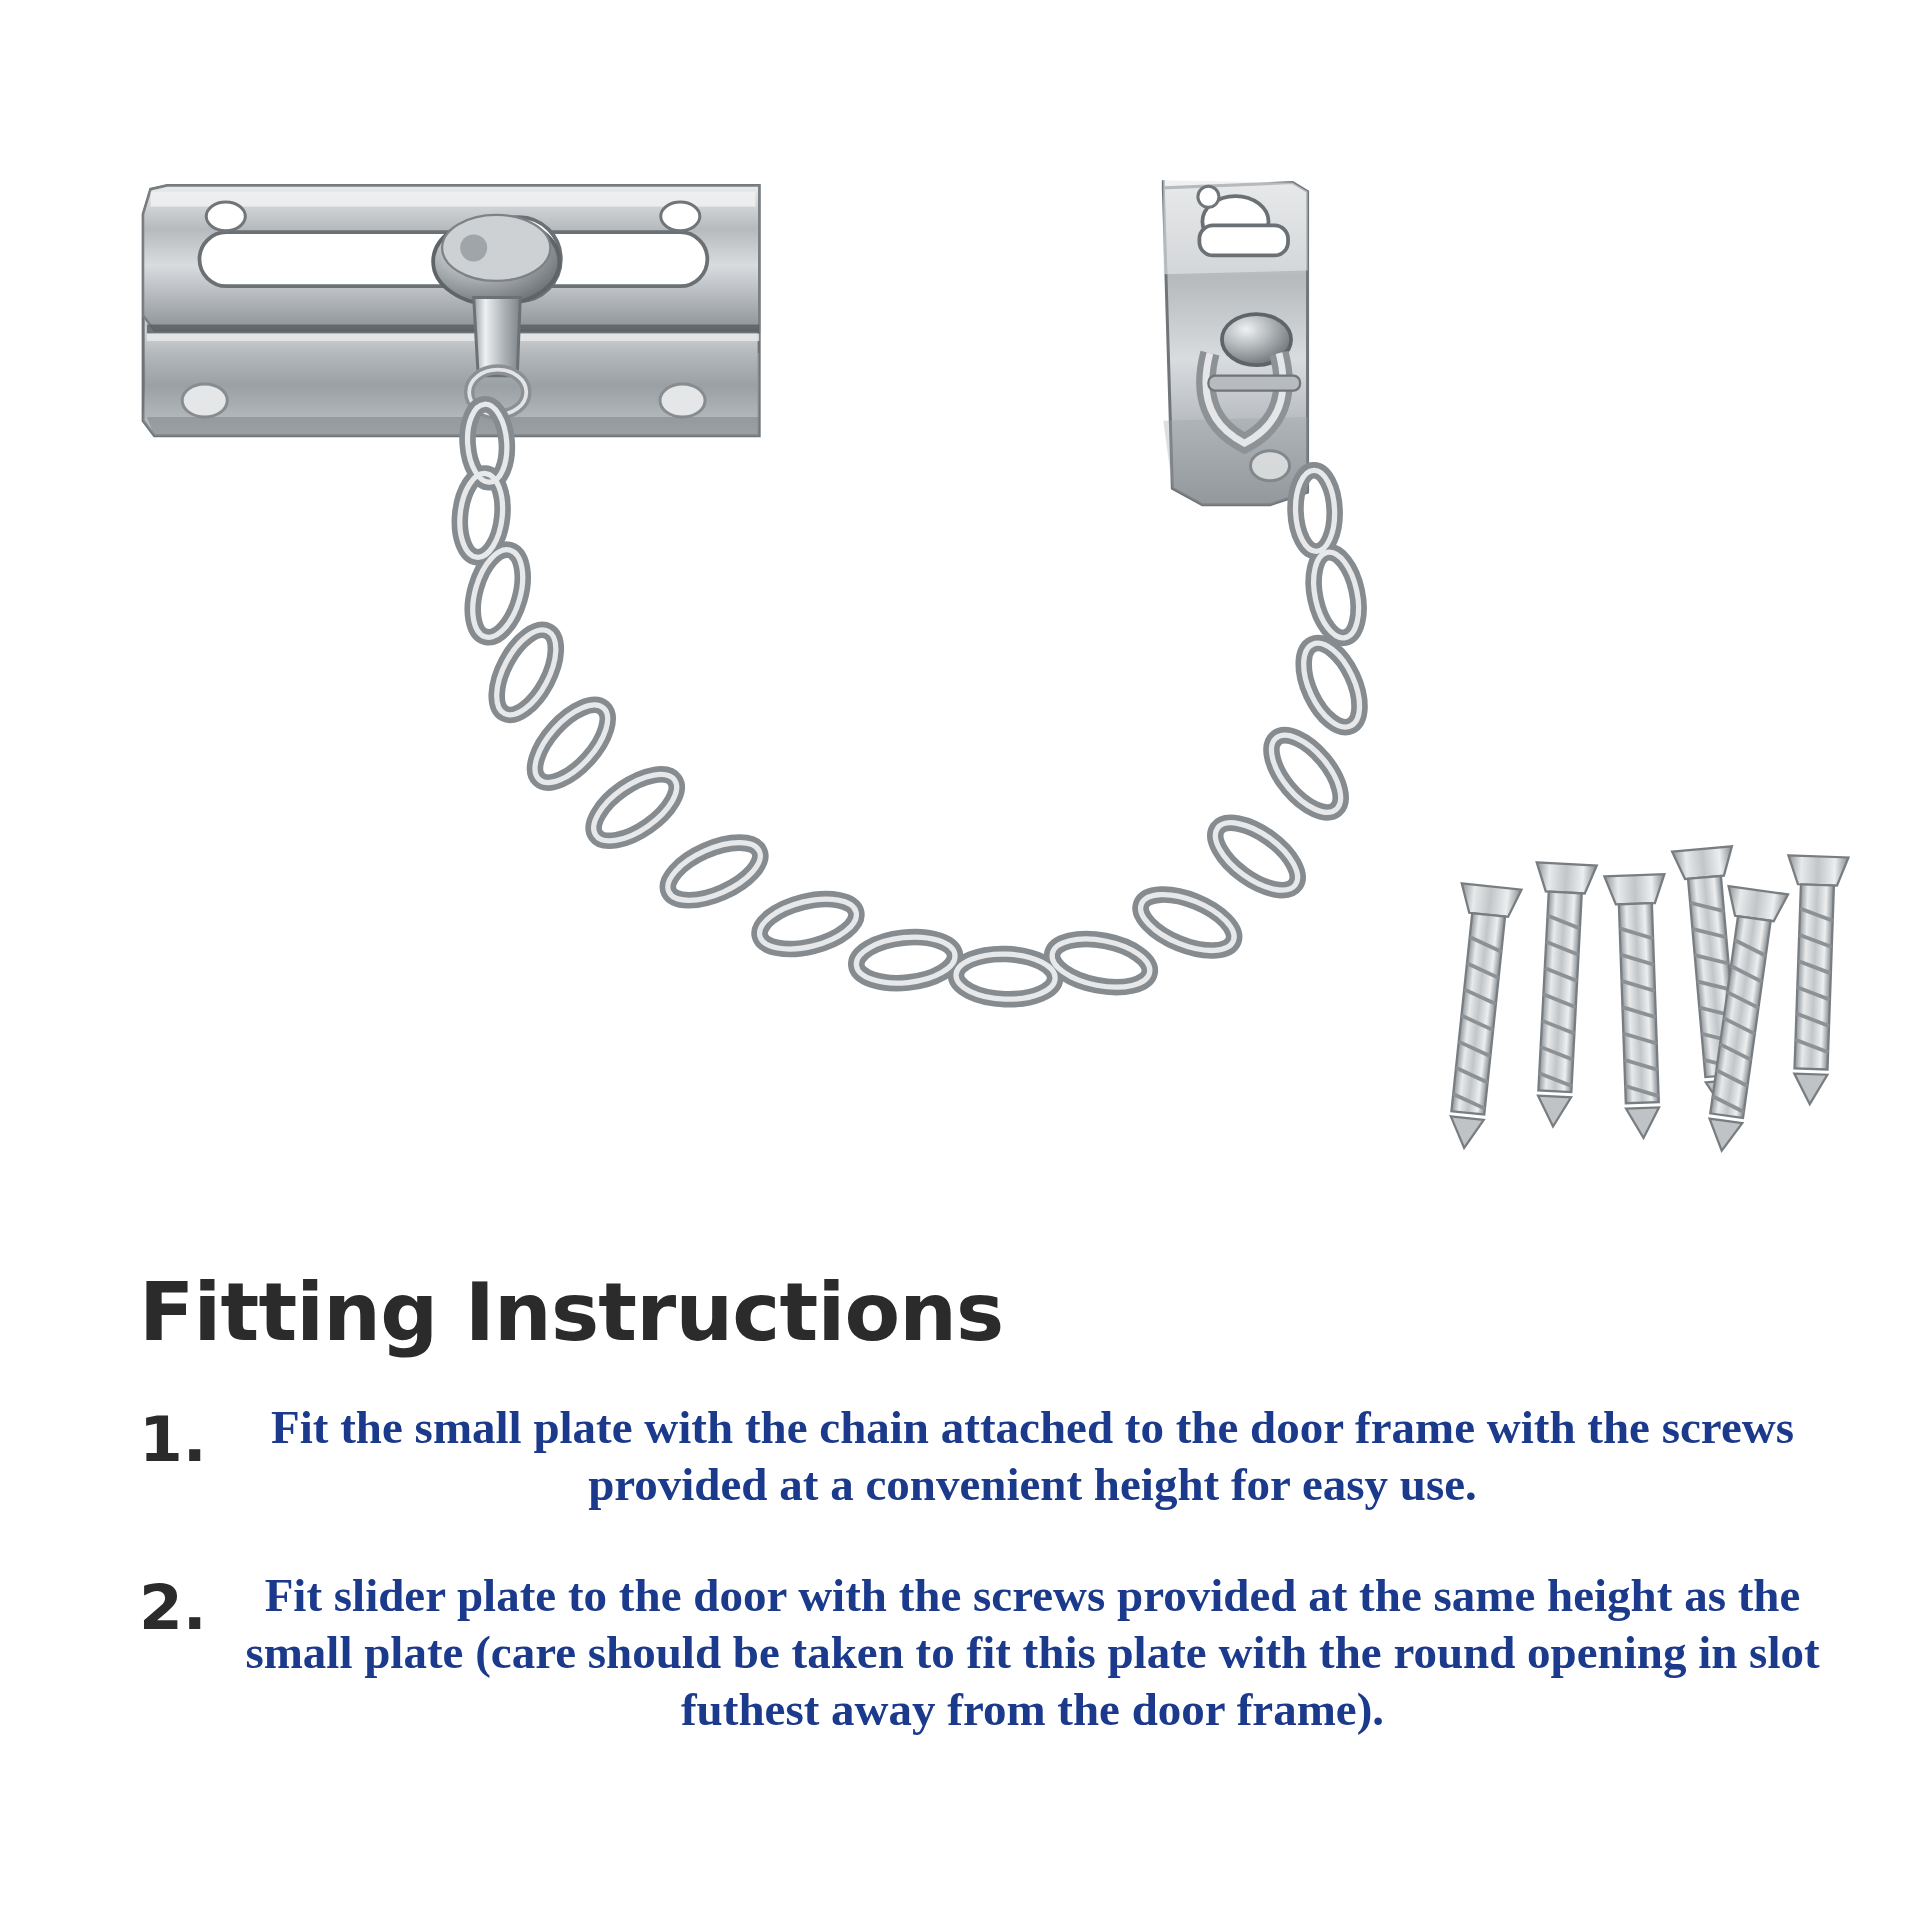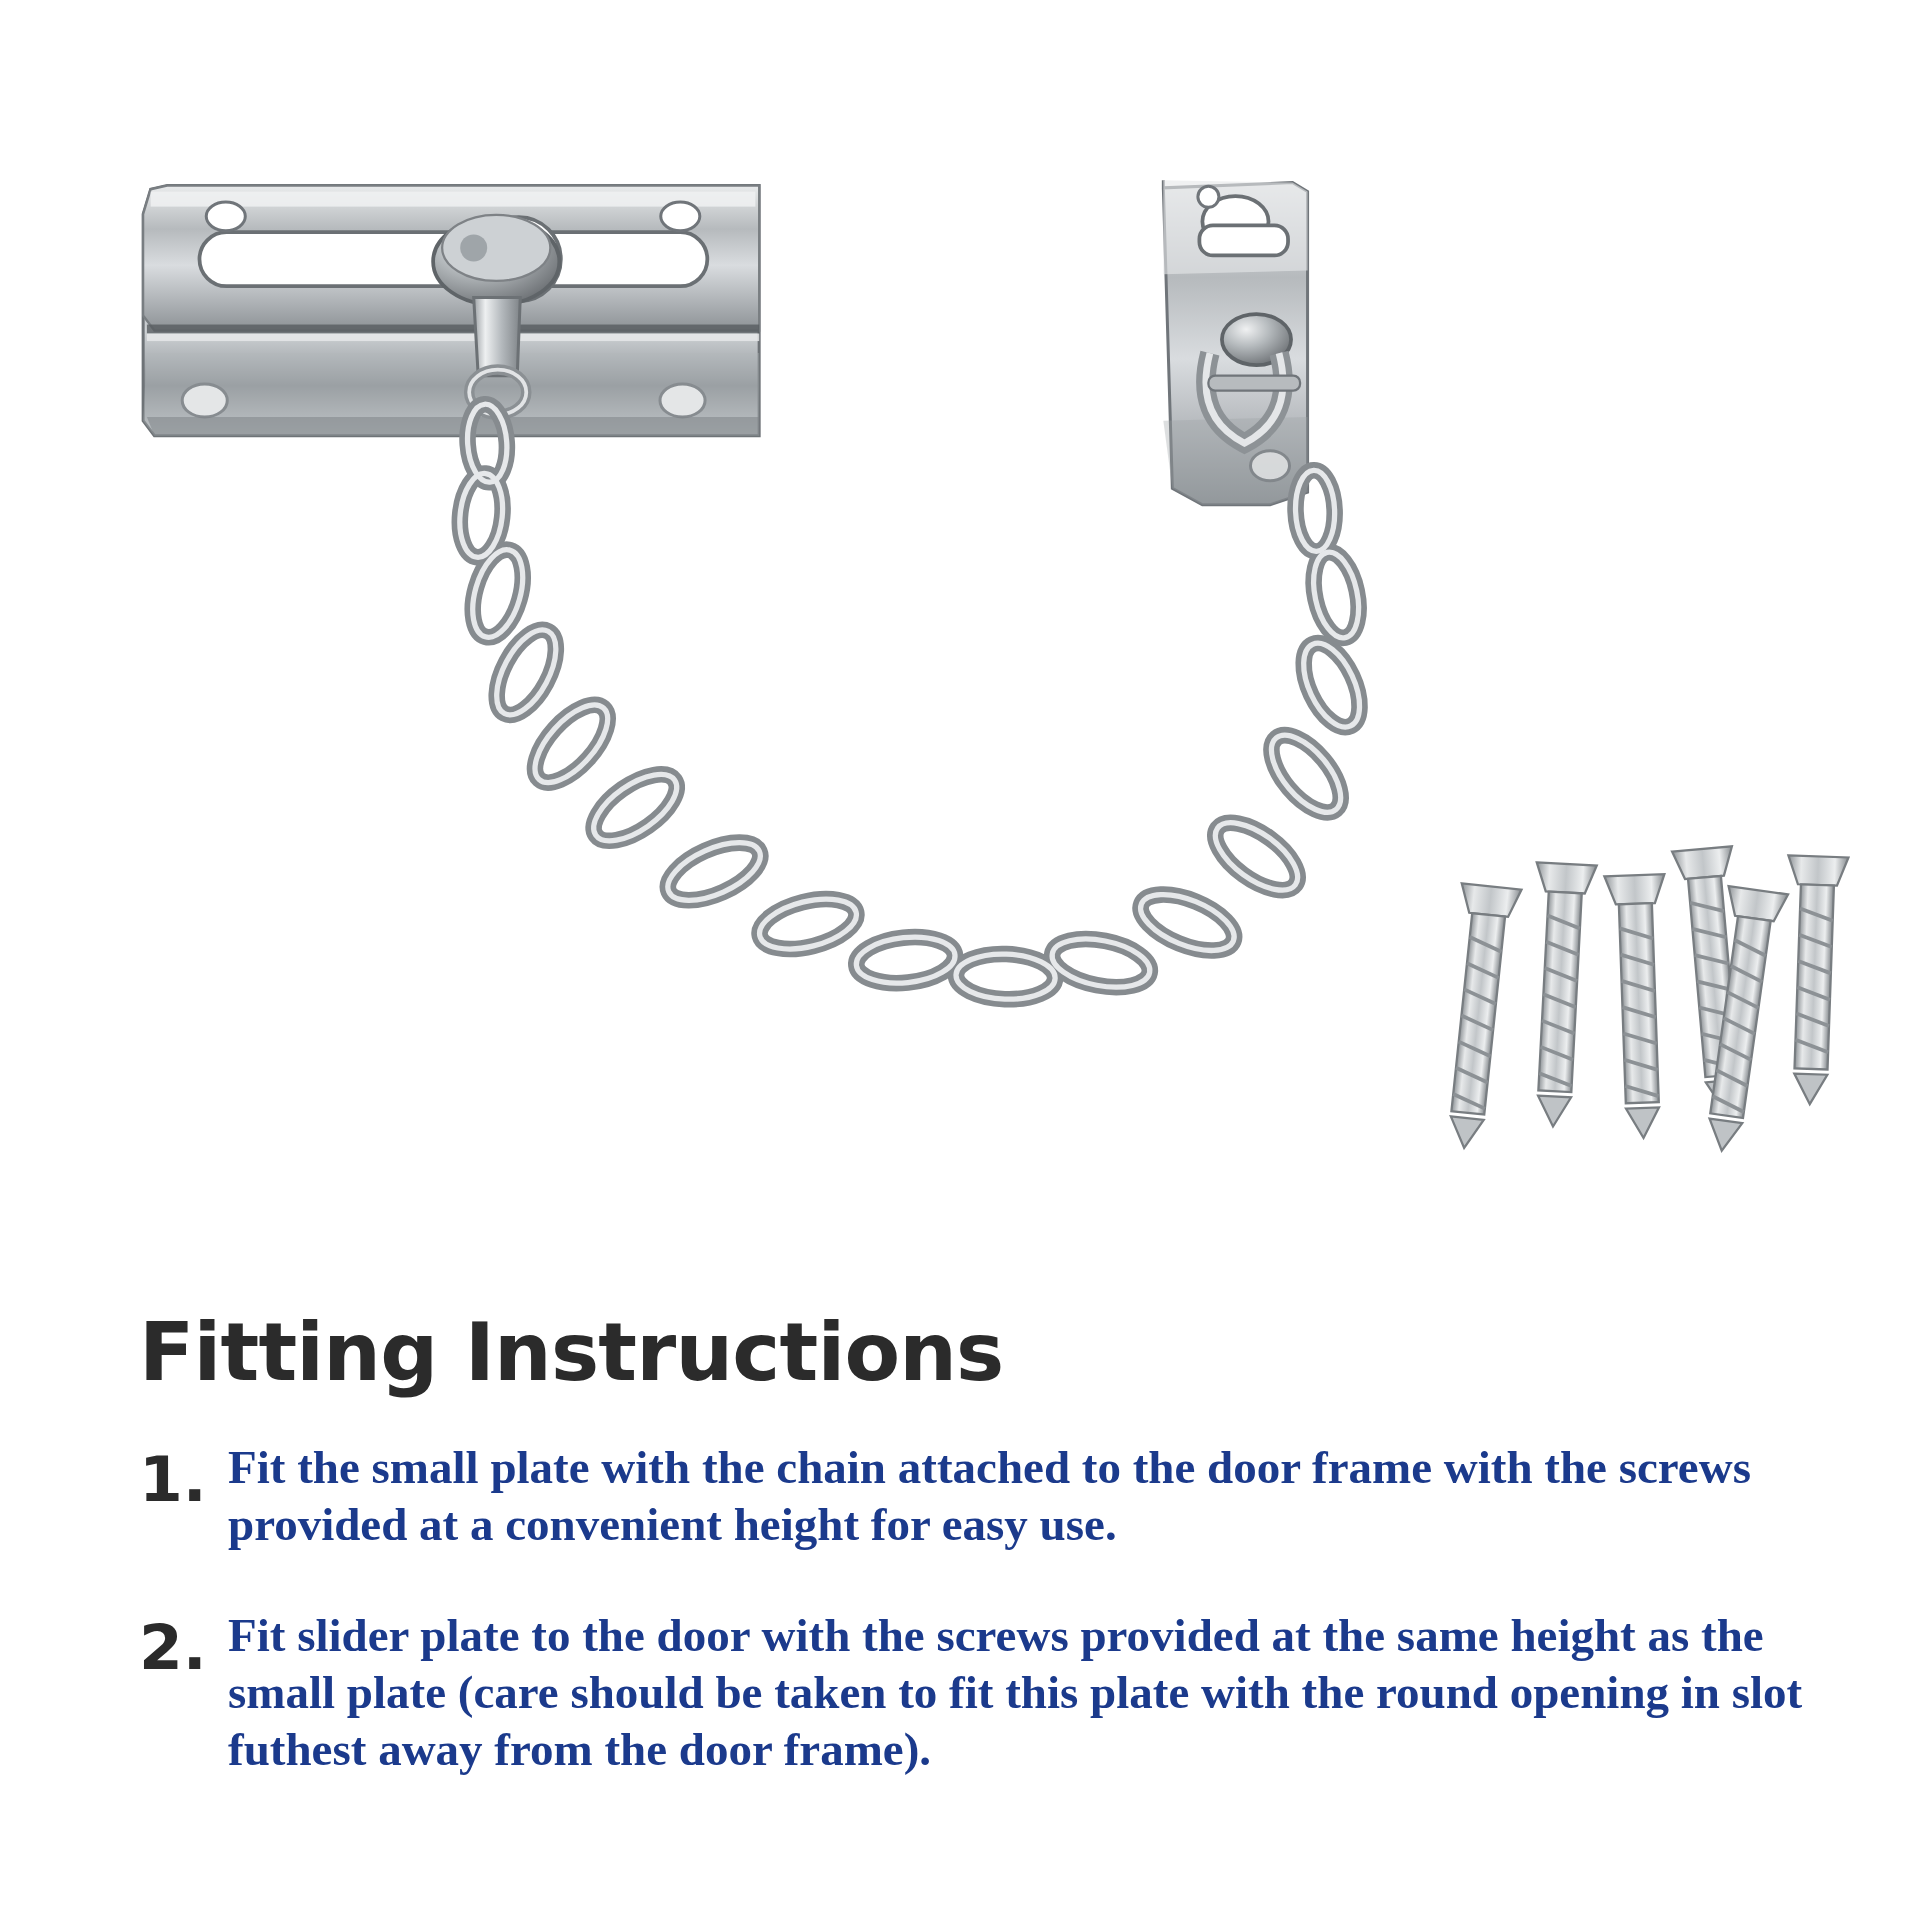--- a/index.html
+++ b/index.html
@@ -25,21 +25,21 @@
   }
 
   #product-illustration svg {
     display: block;
   }
 
   
   #instructions {
     position: absolute;
     left: 139px;
-    top: 1310px;
+    top: 1270px;
     width: 1698px;
   }
 
   #instructions-heading {
     font-family: "DejaVu Sans", sans-serif;
     font-weight: bold;
     font-size: 81px;
     color: #2b2b2b;
     letter-spacing: -0.8px;
     margin: 0 0 44px 0;
@@ -63,20 +63,21 @@
     padding-top: 9px;
   }
 
   .step-text {
     font-family: "Liberation Serif", serif;
     font-weight: bold;
     font-size: 47px;
     line-height: 1.22;
     color: #1b3a8c;
     flex: 1 1 auto;
+    text-align: center;
   }
 </style>
 </head>
 <body>
 
 <div id="product-illustration">
   <svg width="1924" height="1202" viewBox="0 0 2560 1600" xmlns="http://www.w3.org/2000/svg">
     <defs>
       <linearGradient id="metalV" x1="0" y1="0" x2="0" y2="1">
         <stop offset="0%" stop-color="#f4f5f6"></stop>

